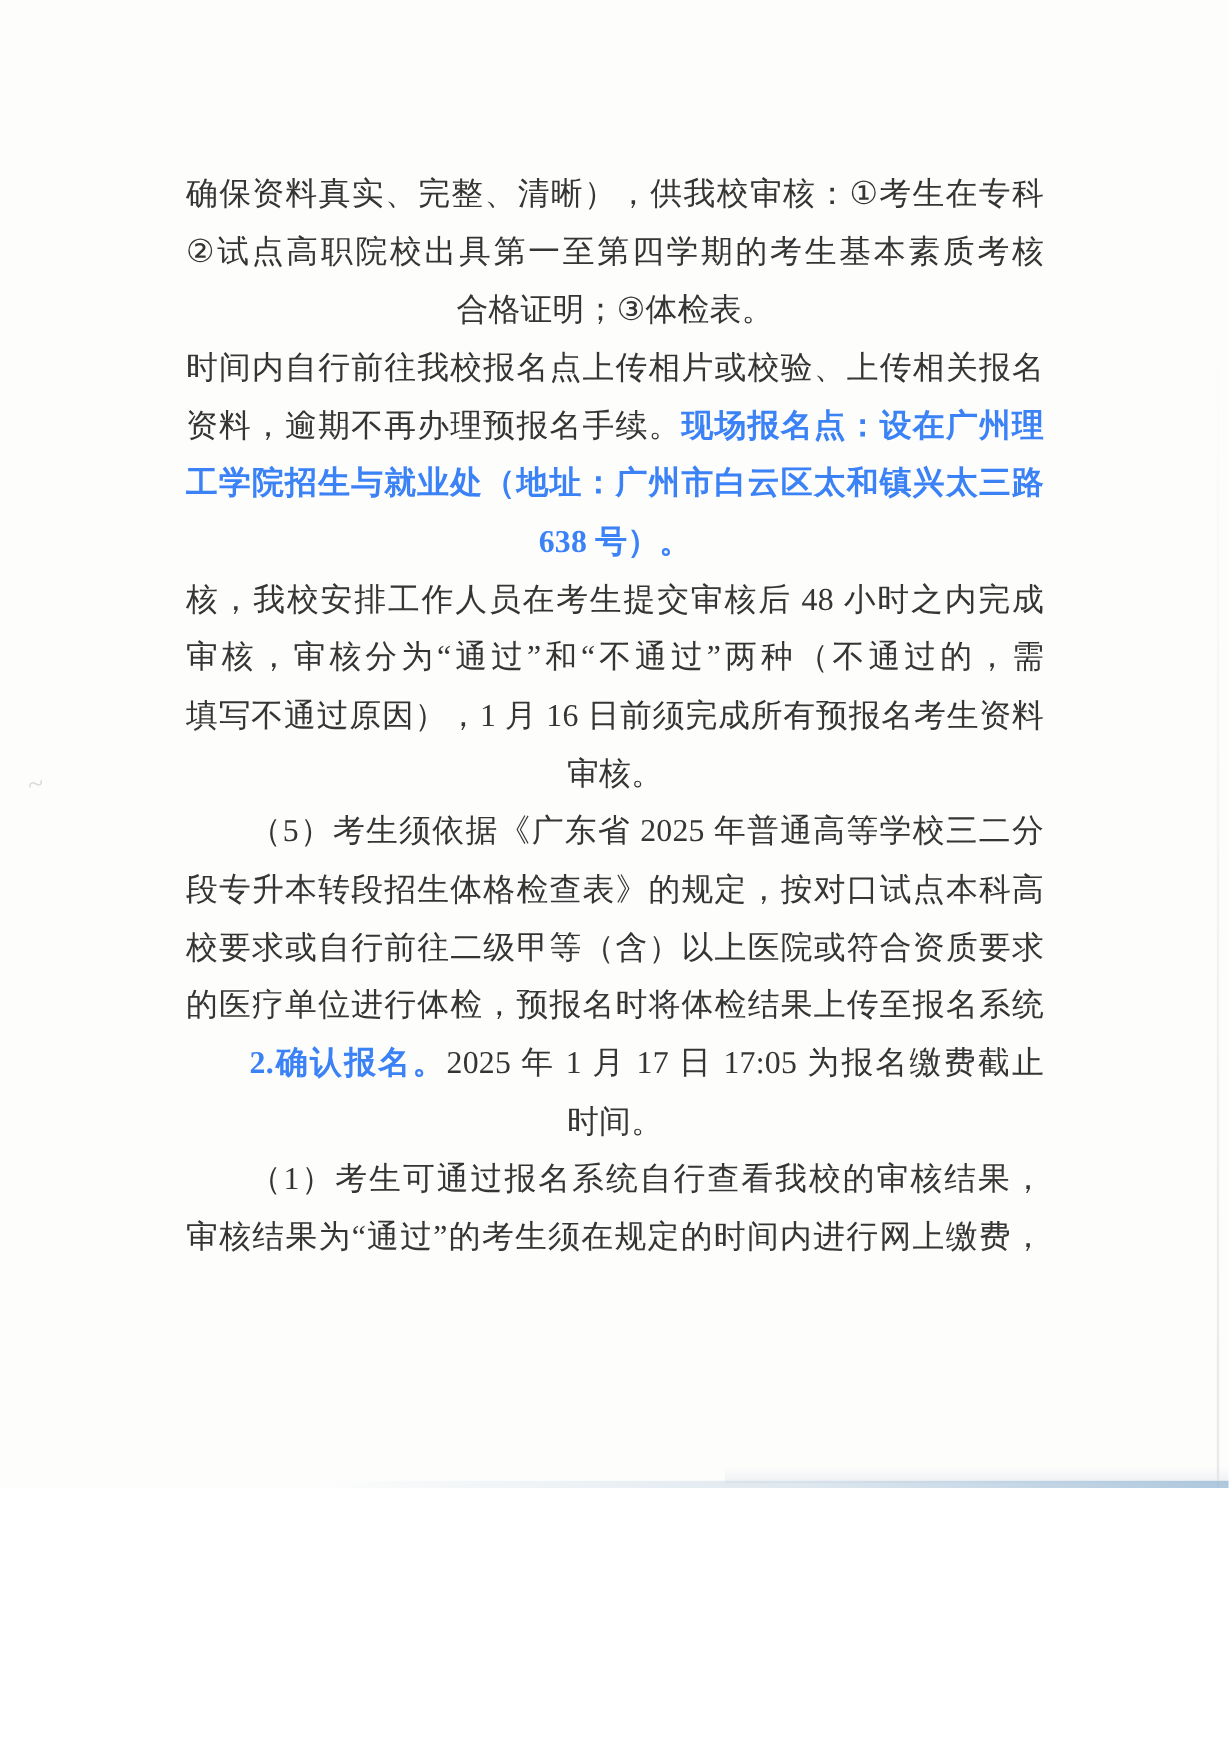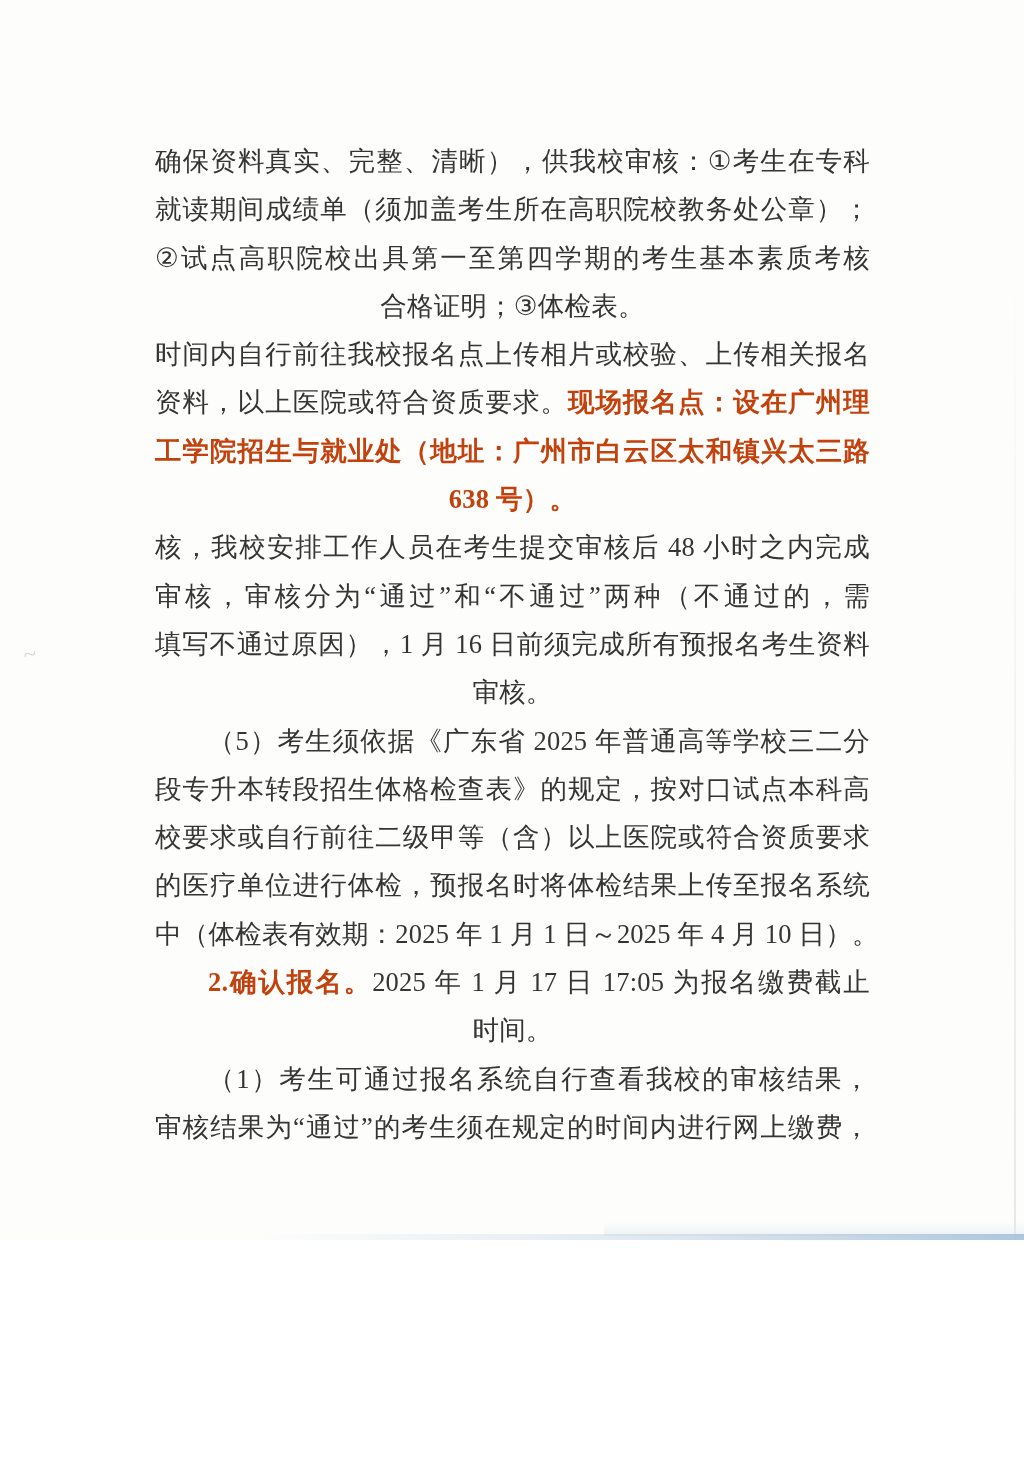--- a/index.html
+++ b/index.html
@@ -35,21 +35,21 @@
     text-align-last: justify;
   }
   .line.ind {
     text-indent: 53px;
   }
   .line.nw {
     white-space: nowrap;
   }
   .b {
     font-weight: bold;
-    color: #c2410c;
+    color: #3b82f6;
   }
   .page-number {
     position: absolute;
     left: 797px;
     top: 1348px;
     font-size: 26px;
     letter-spacing: 5px;
     color: #3c3c3c;
     white-space: nowrap;
   }
@@ -95,36 +95,34 @@
     background: linear-gradient(to top, rgba(225,231,236,0.55), rgba(225,231,236,0));
   }
 </style>
 </head>
 <body>
 
 <div class="page">
 
   <div class="doc" id="doc-body">
       <div class="line j"><span>确保资料真实、完整、清晰），供我校审核：①考生在专科</span></div>
-      <div class="line j"><span>就读期间成绩单（须加盖考生所在高职院校教务处公章）；</span></div>
       <div class="line j"><span>②试点高职院校出具第一至第四学期的考生基本素质考核</span></div>
       <div class="line"><span>合格证明；③体检表。</span></div>
       <div class="line j"><span>时间内自行前往我校报名点上传相片或校验、上传相关报名</span></div>
-      <div class="line j"><span>资料，以上医院或符合资质要求。</span><span class="b">现场报名点：设在广州理</span></div>
+      <div class="line j"><span>资料，逾期不再办理预报名手续。</span><span class="b">现场报名点：设在广州理</span></div>
       <div class="line j"><span class="b">工学院招生与就业处（地址：广州市白云区太和镇兴太三路</span></div>
       <div class="line"><span class="b">638 号）。</span></div>
       <div class="line j"><span>核，我校安排工作人员在考生提交审核后 48 小时之内完成</span></div>
       <div class="line j"><span>审核，审核分为“通过”和“不通过”两种（不通过的，需</span></div>
       <div class="line j"><span>填写不通过原因），1 月 16 日前须完成所有预报名考生资料</span></div>
       <div class="line"><span>审核。</span></div>
       <div class="line j ind"><span>（5）考生须依据《广东省 2025 年普通高等学校三二分</span></div>
       <div class="line j"><span>段专升本转段招生体格检查表》的规定，按对口试点本科高</span></div>
       <div class="line j"><span>校要求或自行前往二级甲等（含）以上医院或符合资质要求</span></div>
       <div class="line j"><span>的医疗单位进行体检，预报名时将体检结果上传至报名系统</span></div>
-      <div class="line nw"><span>中（体检表有效期：2025 年 1 月 1 日～2025 年 4 月 10 日）。</span></div>
       <div class="line j ind"><span class="b">2.确认报名。</span><span>2025 年 1 月 17 日 17:05 为报名缴费截止</span></div>
       <div class="line"><span>时间。</span></div>
       <div class="line j ind"><span>（1）考生可通过报名系统自行查看我校的审核结果，</span></div>
       <div class="line j"><span>审核结果为“通过”的考生须在规定的时间内进行网上缴费，</span></div>
     </div>
 
   <div class="page-number">– 3 –</div>
 
   <div class="smudge">~</div>
 

